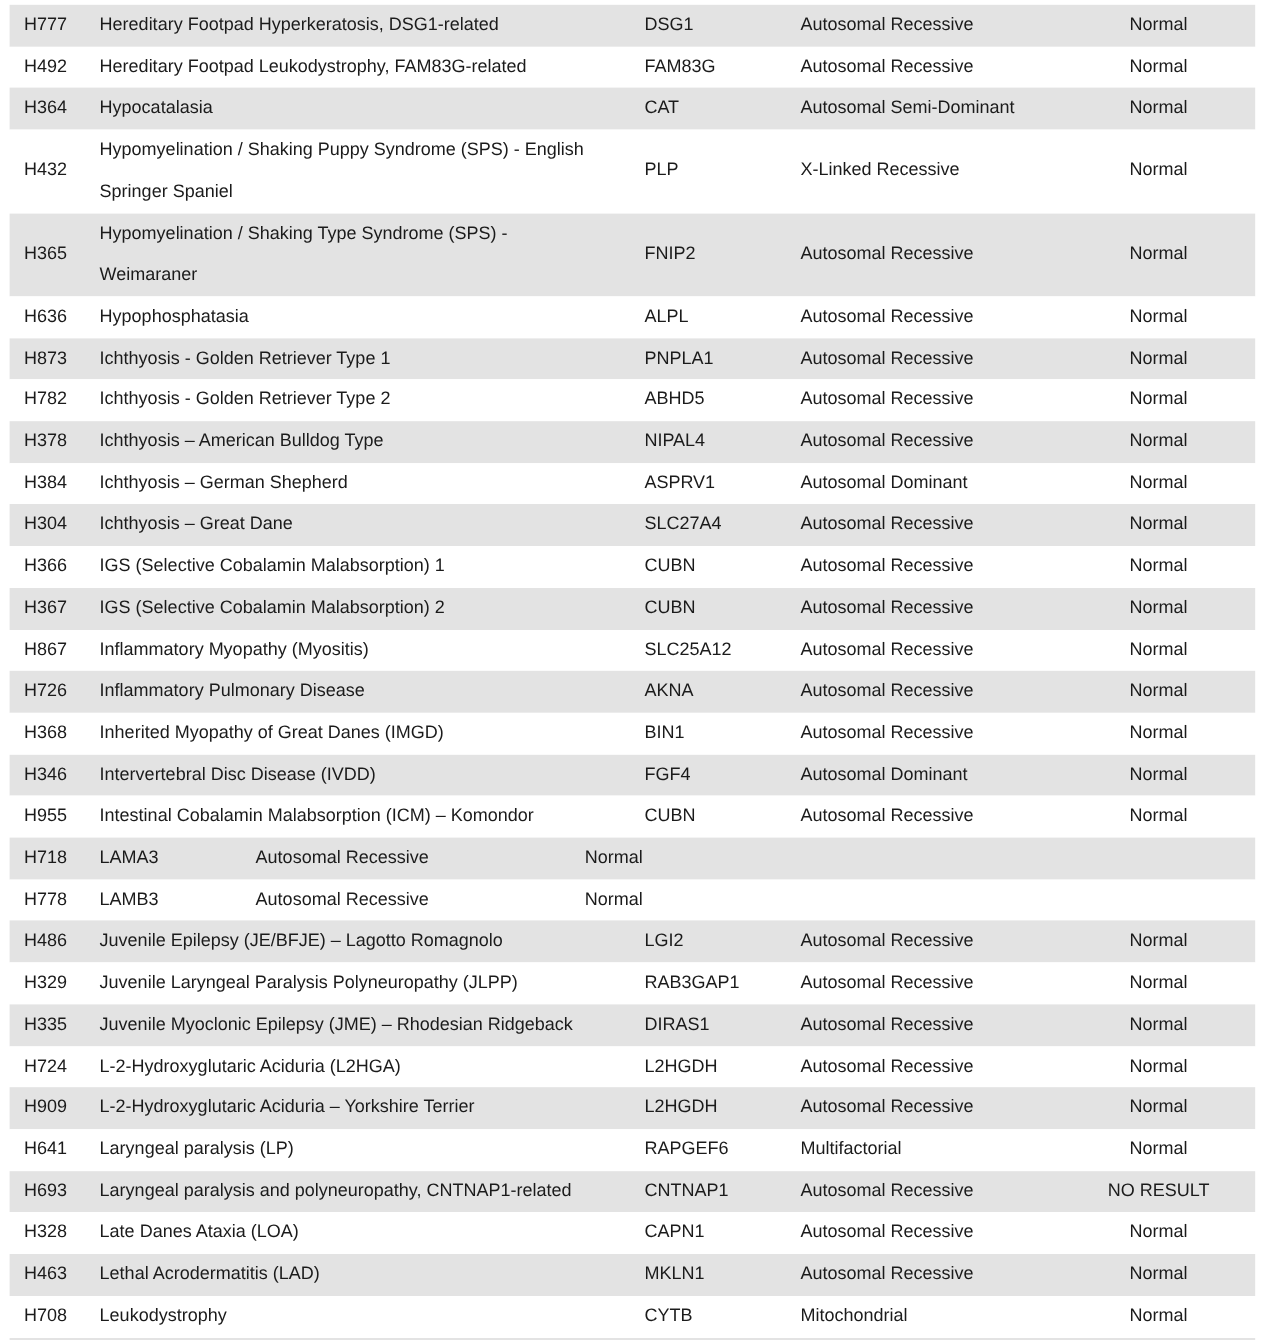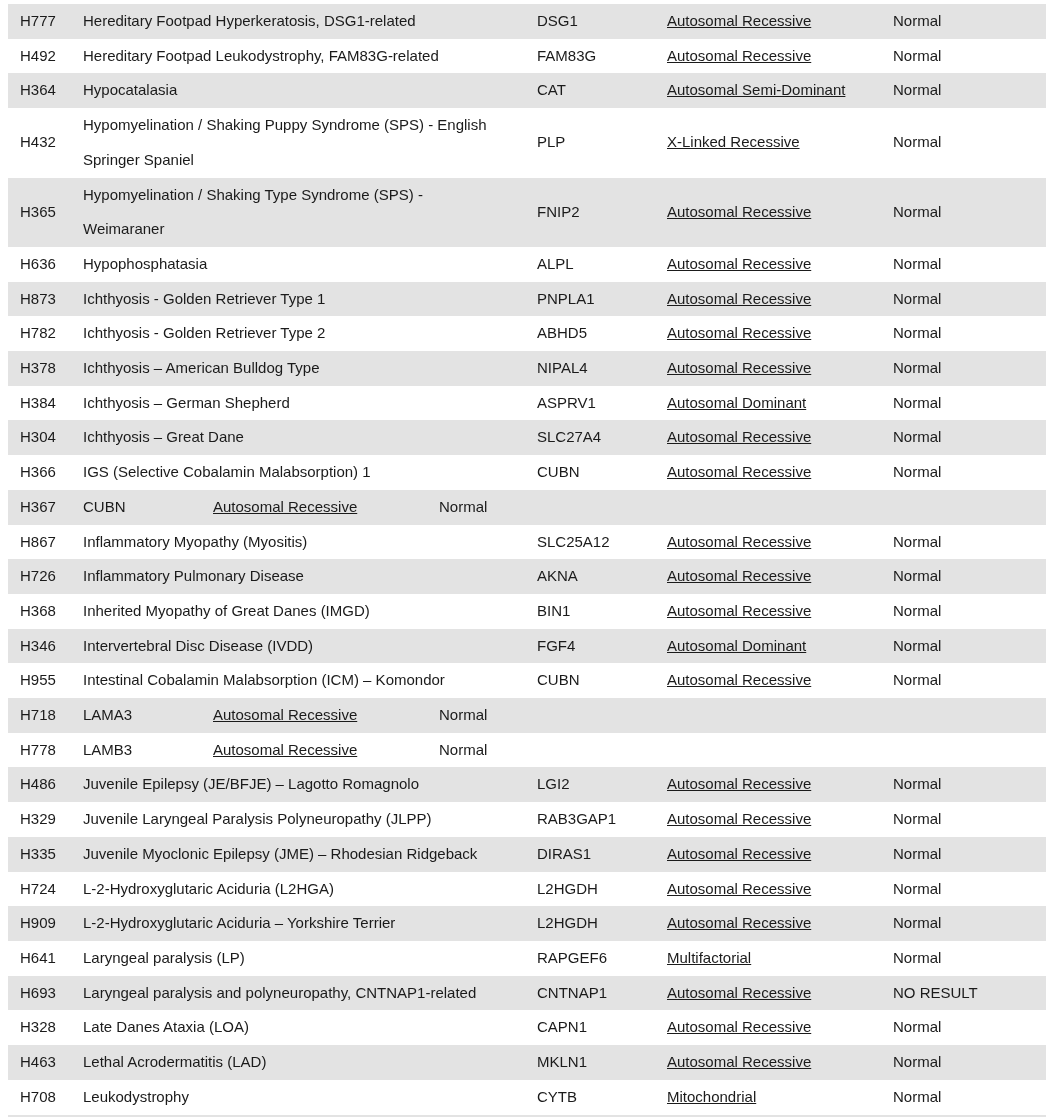--- a/index.html
+++ b/index.html
@@ -32,22 +32,22 @@
   }
   .trow.shaded {
     background: #e3e3e3;
   }
   .cell {
     flex: 0 0 auto;
   }
   .c-code    { width: 63px; }
   .c-name    { width: 454px; white-space: pre-line; }
   .c-gene    { width: 130px; }
-  .c-inherit { width: 226px; text-decoration: underline; }
-  .c-result  { width: 145px; }
+  .c-inherit { width: 226px; }
+  .c-result  { width: 145px; text-align: center; }
   .partial-row {
     height: 34.7px;
     background: #e3e3e3;
   }
 </style>
 </head>
 <body>
 
 <div class="report-table">
   <div id="rows-container">
@@ -132,20 +132,21 @@
   </div>
       <div class="trow">
     <div class="cell c-code">H366</div>
     <div class="cell c-name">IGS (Selective Cobalamin Malabsorption) 1</div>
     <div class="cell c-gene">CUBN</div>
     <div class="cell c-inherit">Autosomal Recessive</div>
     <div class="cell c-result">Normal</div>
   </div>
       <div class="trow shaded">
     <div class="cell c-code">H367</div>
+    <div class="cell c-name">IGS (Selective Cobalamin Malabsorption) 2</div>
     <div class="cell c-gene">CUBN</div>
     <div class="cell c-inherit">Autosomal Recessive</div>
     <div class="cell c-result">Normal</div>
   </div>
       <div class="trow">
     <div class="cell c-code">H867</div>
     <div class="cell c-name">Inflammatory Myopathy (Myositis)</div>
     <div class="cell c-gene">SLC25A12</div>
     <div class="cell c-inherit">Autosomal Recessive</div>
     <div class="cell c-result">Normal</div>

